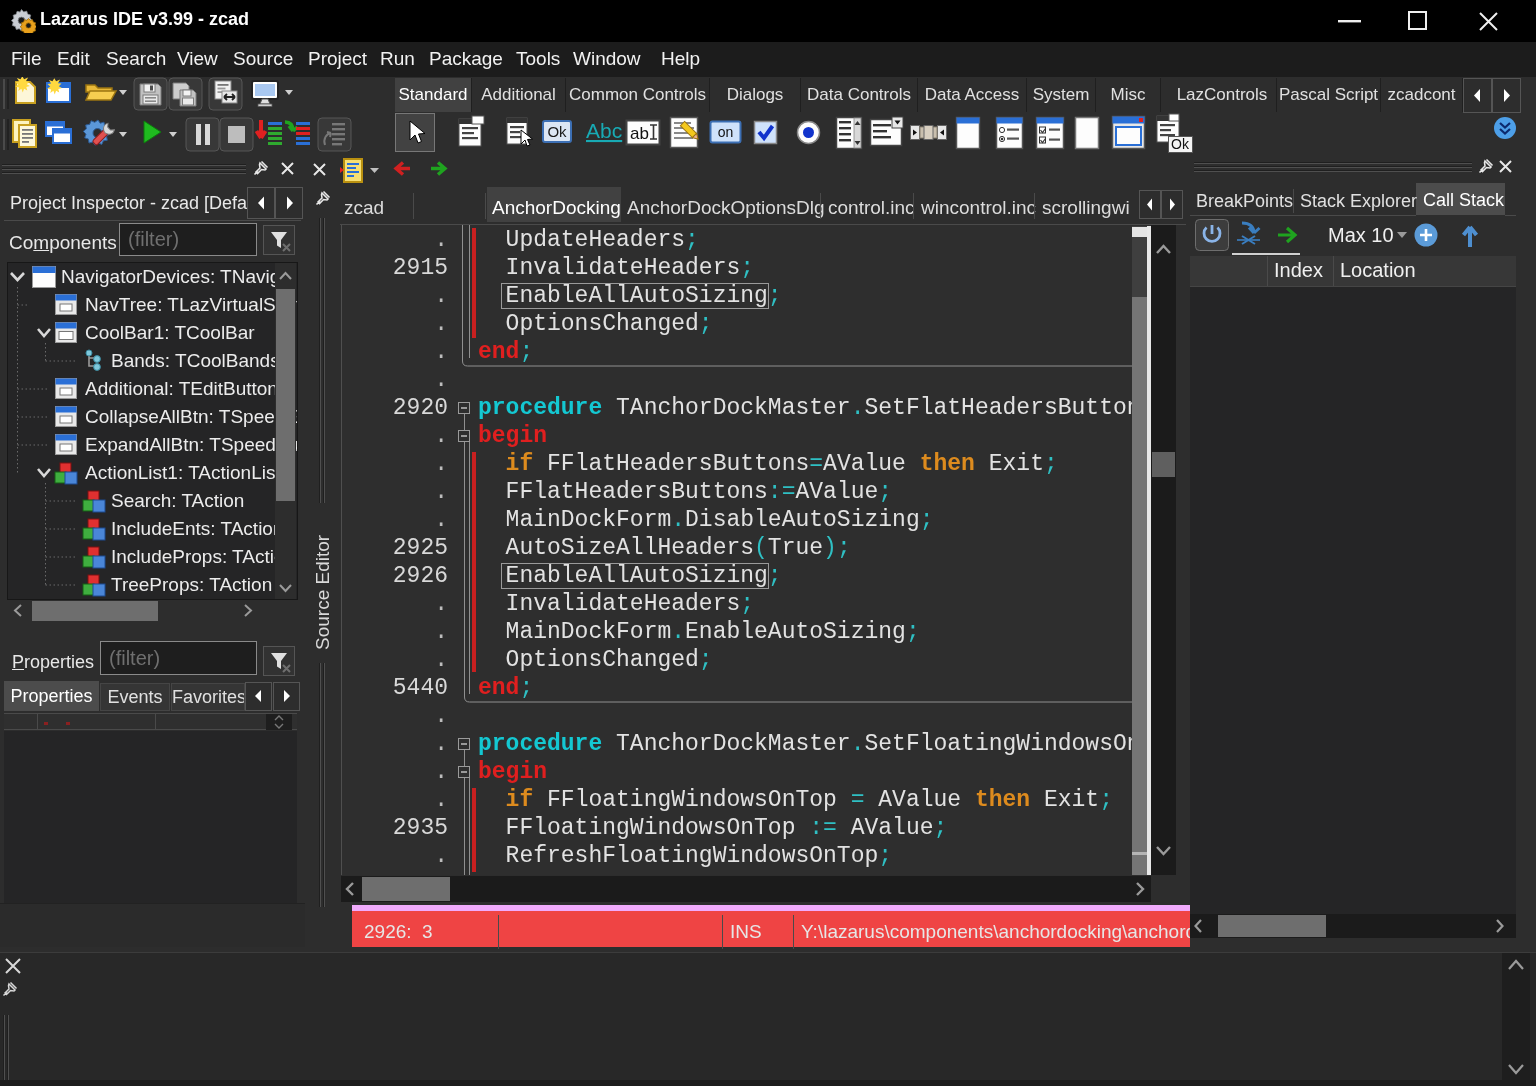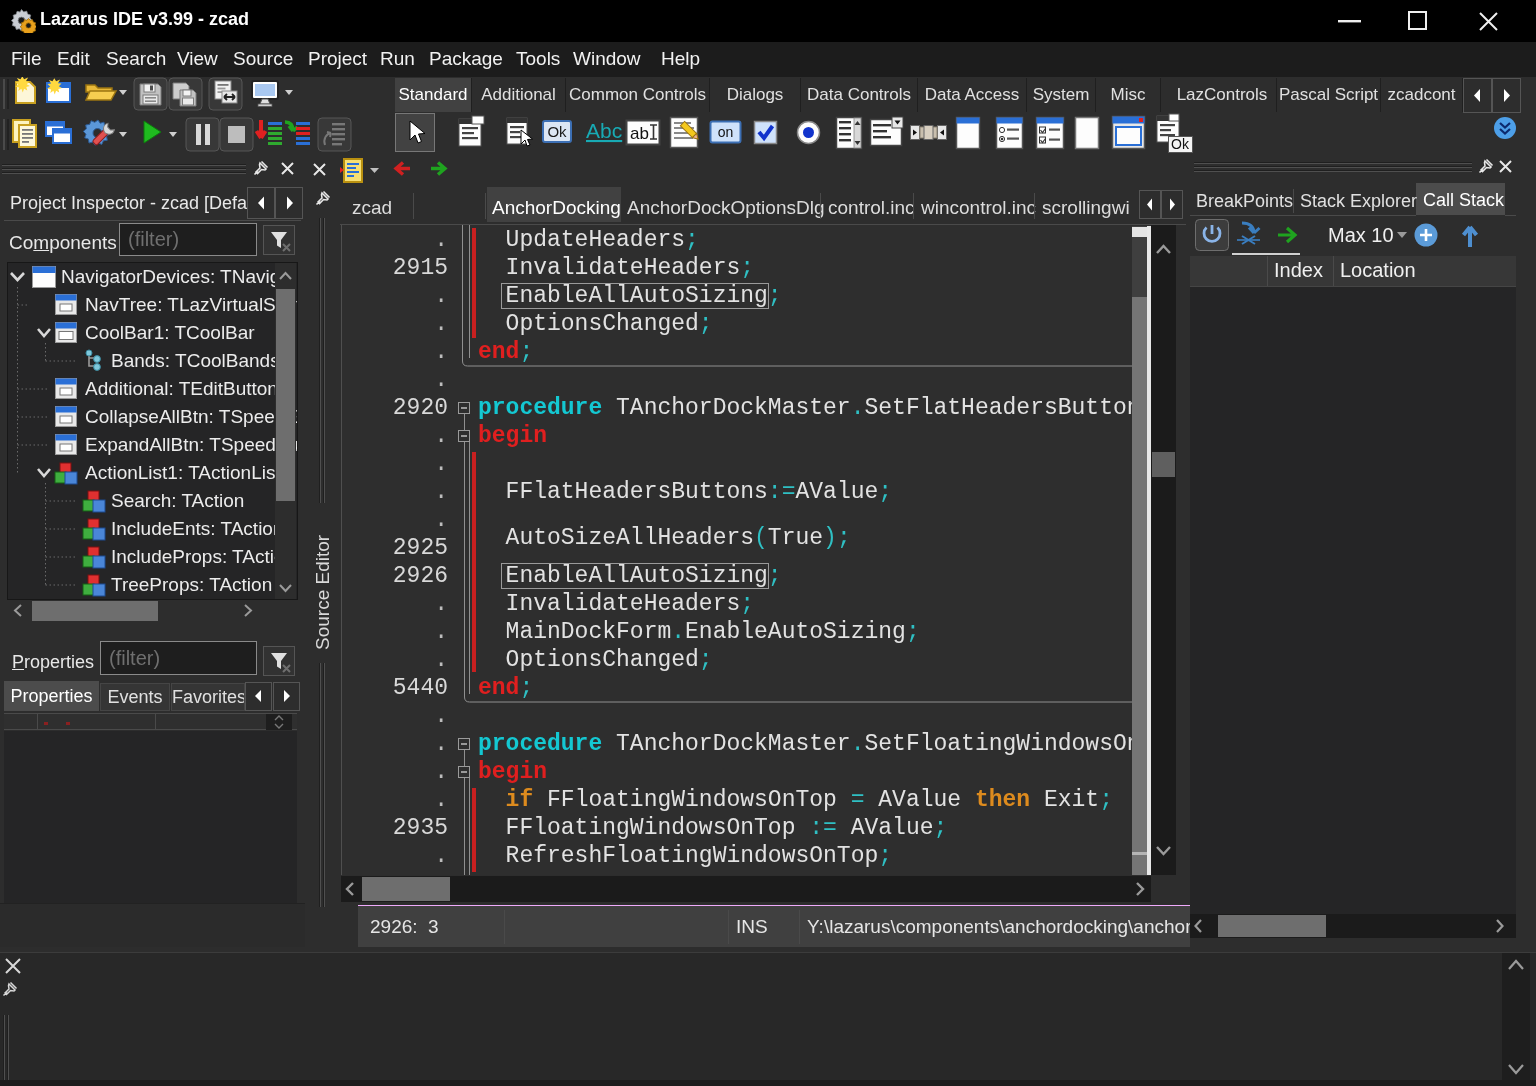--- a/index.html
+++ b/index.html
@@ -624,21 +624,21 @@
           <line x1="14.5" y1="478" x2="14.5" y2="722"></line>
           <line x1="18.5" y1="478" x2="18.5" y2="722"></line>
         </g>
       <text x="-465" y="23" transform="rotate(-90)" font-size="19" fill="#dadada" font-family="Liberation Sans">Source Editor</text>
     </svg>
   </div>
 
   <div class="abs" id="editor" style="top:185px;left:340px;width:846px;height:762px;background:#2d2d2d;">
 
     <div class="abs" style="left:0;top:0;width:846px;height:37px;">
-      <div class="abs" style="left:4px;top:12px;font-size:19px;color:#dcdcdc;margin-left:8px;">zcad</div>
+      <div class="abs" style="left:4px;top:12px;font-size:19px;color:#dcdcdc;">zcad</div>
       <div class="abs vline" style="left:73px;top:8px;height:26px;background:#4a4a4a;"></div>
       <div class="abs" style="left:74px;top:12px;font-size:19px;color:#dcdcdc;margin-top:32px;">uzeffdxf</div>
       <div class="abs vline" style="left:145px;top:8px;height:26px;background:#4a4a4a;"></div>
       <div class="abs" style="left:147px;top:2px;width:134px;height:35px;background:#414141;"></div>
       <div class="abs" style="left:152px;top:12px;font-size:19px;color:#fff;">AnchorDocking</div>
       <div class="abs" style="left:287px;top:12px;font-size:19px;color:#dcdcdc;">AnchorDockOptionsDlg</div>
       <div class="abs vline" style="left:480px;top:8px;height:26px;background:#4a4a4a;"></div>
       <div class="abs" style="left:488px;top:12px;font-size:19px;color:#dcdcdc;">control.inc</div>
       <div class="abs vline" style="left:573px;top:8px;height:26px;background:#4a4a4a;"></div>
       <div class="abs" style="left:581px;top:12px;font-size:19px;color:#dcdcdc;">wincontrol.inc</div>
@@ -719,22 +719,24 @@
         </g>
       </svg>
 
       <div class="srcline" style="top:1px;left:136px;">  UpdateHeaders<span class="sym">;</span></div>
       <div class="srcline" style="top:29px;left:136px;">  InvalidateHeaders<span class="sym">;</span></div>
       <div class="srcline" style="top:57px;left:136px;">  EnableAllAutoSizing<span class="sym">;</span></div>
       <div class="srcline" style="top:85px;left:136px;">  OptionsChanged<span class="sym">;</span></div>
       <div class="srcline" style="top:113px;left:136px;"><span class="kw2">end</span><span class="sym">;</span></div>
       <div class="srcline" style="top:169px;left:136px;"><span class="kw1">procedure</span> TAnchorDockMaster<span class="sym">.</span>SetFlatHeadersButtons</div>
       <div class="srcline" style="top:197px;left:136px;"><span class="kw2">begin</span></div>
+      <div class="srcline" style="top:225px;left:136px;">  <span class="kw3">if</span> FFlatHeadersButtons<span class="sym">=</span>AValue <span class="kw3">then</span> Exit<span class="sym">;</span></div>
       <div class="srcline" style="top:253px;left:136px;">  FFlatHeadersButtons<span class="sym">:=</span>AValue<span class="sym">;</span></div>
-      <div class="srcline" style="top:299px;left:136px;">  AutoSizeAllHeaders<span class="sym">(</span>True<span class="sym">);</span></div>
+      <div class="srcline" style="top:281px;left:136px;">  MainDockForm<span class="sym">.</span>DisableAutoSizing<span class="sym">;</span></div>
+      <div class="srcline" style="top:309px;left:136px;">  AutoSizeAllHeaders<span class="sym">(</span>True<span class="sym">);</span></div>
       <div class="srcline" style="top:337px;left:136px;">  EnableAllAutoSizing<span class="sym">;</span></div>
       <div class="srcline" style="top:365px;left:136px;">  InvalidateHeaders<span class="sym">;</span></div>
       <div class="srcline" style="top:393px;left:136px;">  MainDockForm<span class="sym">.</span>EnableAutoSizing<span class="sym">;</span></div>
       <div class="srcline" style="top:421px;left:136px;">  OptionsChanged<span class="sym">;</span></div>
       <div class="srcline" style="top:449px;left:136px;"><span class="kw2">end</span><span class="sym">;</span></div>
       <div class="srcline" style="top:505px;left:136px;"><span class="kw1">procedure</span> TAnchorDockMaster<span class="sym">.</span>SetFloatingWindowsOn</div>
       <div class="srcline" style="top:533px;left:136px;"><span class="kw2">begin</span></div>
       <div class="srcline" style="top:561px;left:136px;">  <span class="kw3">if</span> FFloatingWindowsOnTop <span class="sym">=</span> AValue <span class="kw3">then</span> Exit<span class="sym">;</span></div>
       <div class="srcline" style="top:589px;left:136px;">  FFloatingWindowsOnTop <span class="sym">:=</span> AValue<span class="sym">;</span></div>
       <div class="srcline" style="top:617px;left:136px;">  RefreshFloatingWindowsOnTop<span class="sym">;</span></div>
@@ -760,21 +762,21 @@
     </div>
 
     <div class="abs" style="left:1px;top:691px;width:810px;height:26px;background:#1b1b1b;">
       <svg class="abs" style="left:0;top:0" width="810" height="26">
         <path d="M12 7 l-6 6 6 6" stroke="#9a9a9a" stroke-width="2.4" fill="none"></path>
         <rect x="21" y="1" width="88" height="24" fill="#6e6e6e"></rect>
         <path d="M796 7 l6 6 -6 6" stroke="#9a9a9a" stroke-width="2.4" fill="none"></path>
       </svg>
     </div>
 
-    <div class="abs" style="left:18px;top:720px;width:846px;height:42px;background:#404040;border-top:1px solid #f0abfc;">
+    <div class="abs" style="left:12px;top:720px;width:846px;height:42px;background:#ef4444;border-top:6px solid #f0abfc;">
       <div class="abs statusbar" style="left:12px;top:10px;">2926:&nbsp;&nbsp;3</div>
       <div class="abs vline" style="left:146px;top:4px;height:34px;background:#4a4a4a;"></div>
       <div class="abs vline" style="left:370px;top:4px;height:34px;background:#4a4a4a;"></div>
       <div class="abs statusbar" style="left:378px;top:10px;">INS</div>
       <div class="abs vline" style="left:441px;top:4px;height:34px;background:#4a4a4a;"></div>
       <div class="abs statusbar" style="left:449px;top:10px;width:396px;overflow:hidden;white-space:nowrap;">Y:\lazarus\components\anchordocking\anchordoc</div>
     </div>
   </div>
 
   <div class="abs" id="rightpanel" style="top:185px;left:1190px;width:346px;height:762px;background:#2d2d2d;">

